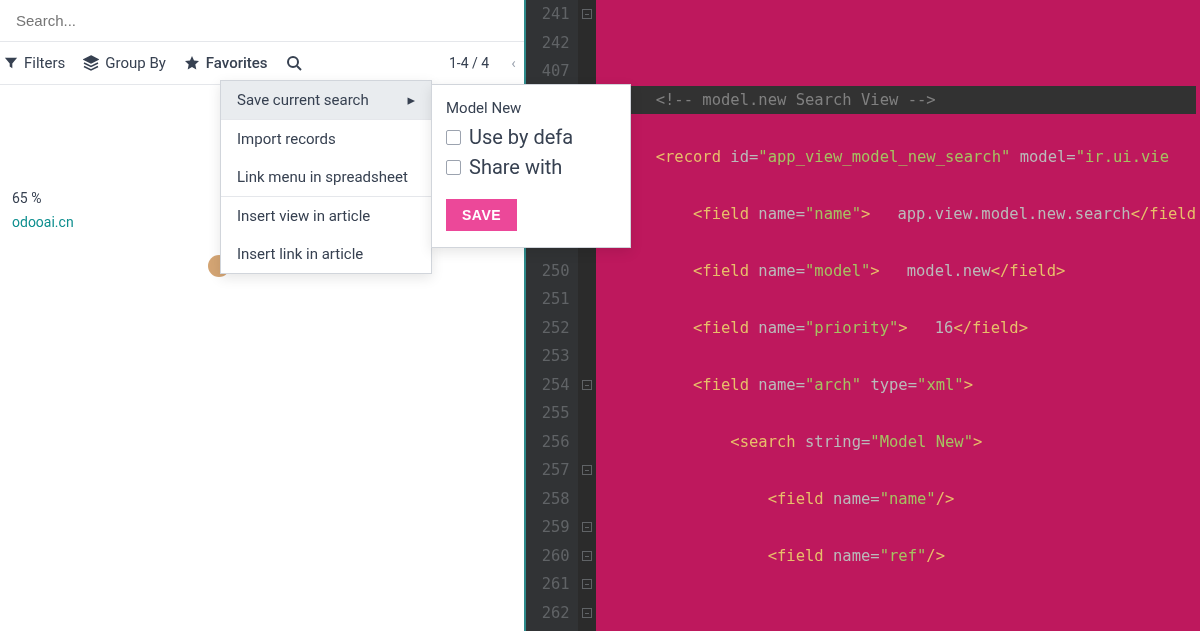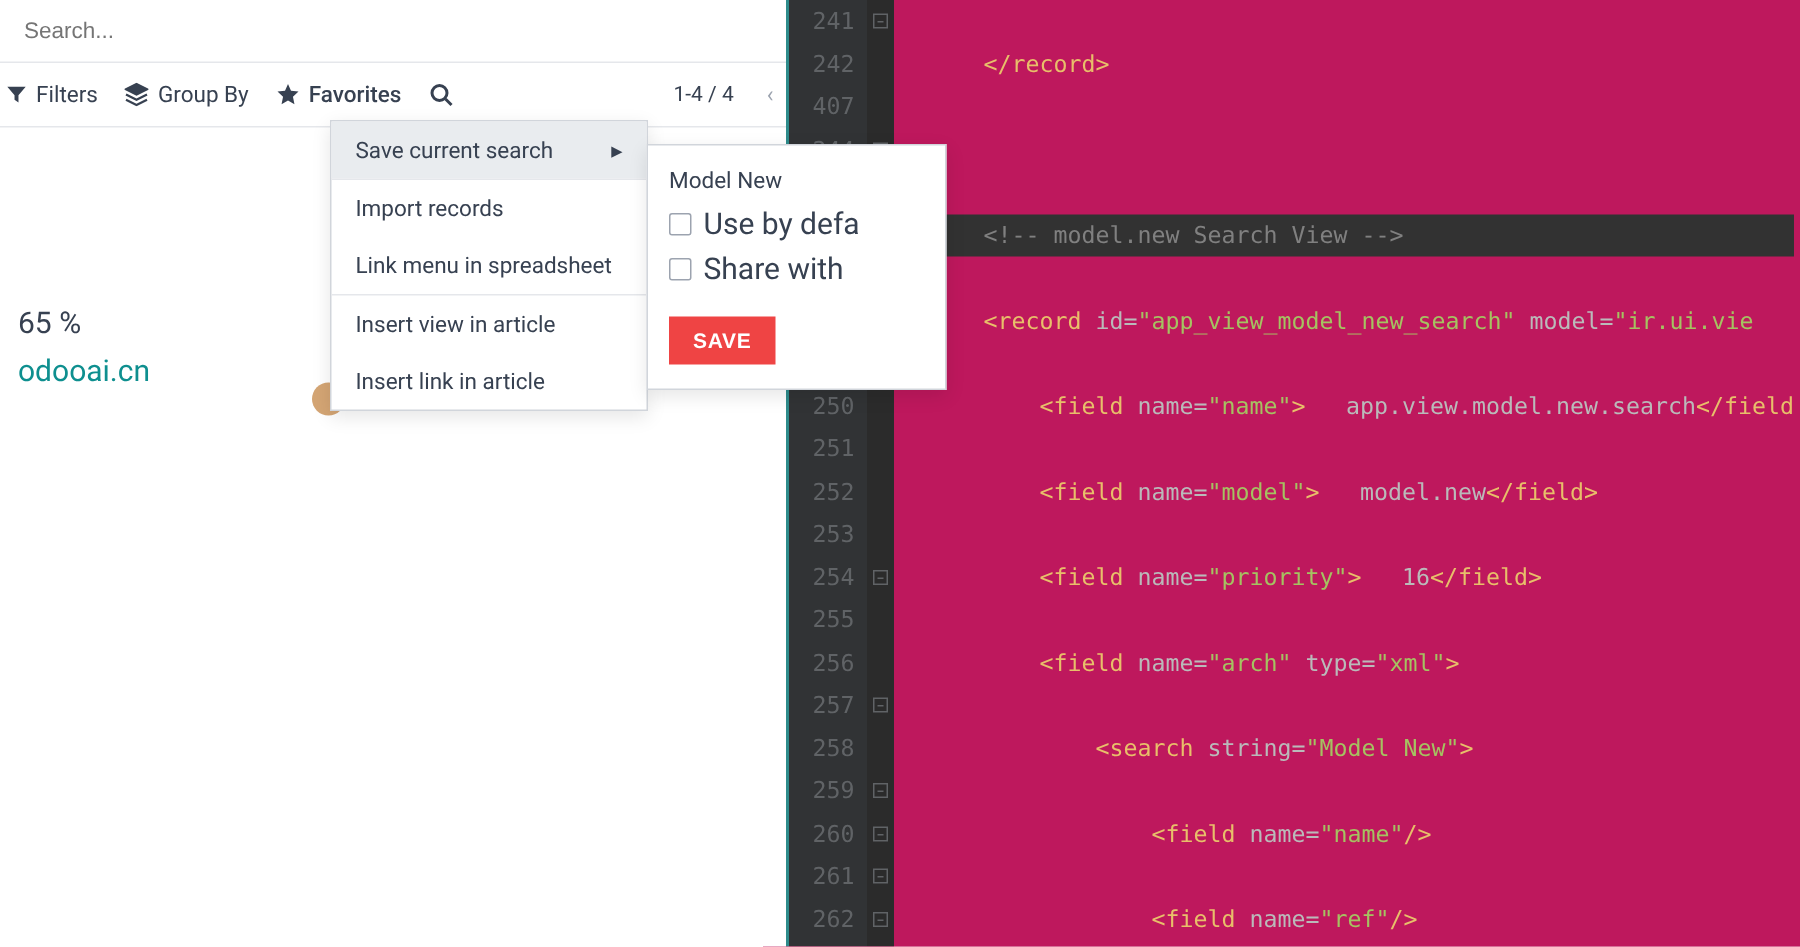--- a/index.html
+++ b/index.html
@@ -11,26 +11,26 @@
   .toolbar { display: flex; align-items: center; padding: 12px 4px; border-bottom: 1px solid #e5e7eb; gap: 18px; font-size: 15px; color: #374151; position: relative; }
   .tool-btn { display: inline-flex; align-items: center; gap: 6px; cursor: pointer; color: #374151; }
   .tool-btn.active { font-weight: 500; }
   .spacer { flex: 1; }
   .pager { font-size: 14px; color: #374151; }
   .chev { color: #9ca3af; padding: 0 4px; }
   .dropdown { position: absolute; top: 80px; left: 220px; width: 212px; background: #fff; border: 1px solid #d1d5db; box-shadow: 0 4px 12px rgba(0,0,0,0.1); z-index: 10; }
   .dd-item { padding: 10px 16px; font-size: 15px; color: #374151; cursor: pointer; display: flex; justify-content: space-between; align-items: center; }
   .dd-item.highlight { background: #e9ecef; }
   .dd-sep { border-top: 1px solid #e5e7eb; }
-  .sub-panel { position: absolute; top: 96px; left: 431px; width: 200px; background: #fff; border: 1px solid #d1d5db; box-shadow: 0 4px 12px rgba(0,0,0,0.1); z-index: 11; padding: 14px 14px 16px 14px; }
+  .sub-panel { position: absolute; top: 84px; left: 431px; width: 200px; background: #fff; border: 1px solid #d1d5db; box-shadow: 0 4px 12px rgba(0,0,0,0.1); z-index: 11; padding: 14px 14px 16px 14px; }
   .sub-title { font-size: 15px; color: #374151; margin-bottom: 8px; }
   .chk-row { display: flex; align-items: center; gap: 8px; margin: 6px 0; font-size: 20px; color: #374151; white-space: nowrap; overflow: hidden; }
   .chk-box { width: 15px; height: 15px; border: 1px solid #9ca3af; border-radius: 2px; flex-shrink: 0; }
-  .save-btn { margin-top: 14px; background: #ef4444; color: #fff; border: none; padding: 8px 16px; font-size: 14px; font-weight: 600; cursor: pointer; letter-spacing: 0.5px; }
-  .bg-content { position: absolute; left: 12px; top: 203px; color: #374151; font-size: 20px; }
+  .save-btn { margin-top: 14px; background: #ec4899; color: #fff; border: none; padding: 8px 16px; font-size: 14px; font-weight: 600; cursor: pointer; letter-spacing: 0.5px; }
+  .bg-content { position: absolute; left: 12px; top: 190px; color: #374151; font-size: 14px; }
   .bg-link { color: #0e8f8f; margin-top: 8px; }
   .avatar { position: absolute; left: 208px; top: 255px; width: 22px; height: 22px; border-radius: 50%; background: #d4a574; }
   
   .editor { display: flex; height: 100%; font-family: "Consolas", "Monaco", monospace; font-size: 15.5px; }
   .gutter { width: 52px; background: #313335; color: #606366; text-align: right; padding: 0 8px; line-height: 28.5px; user-select: none; }
   .gutter .ln { height: 28.5px; }
   .fold-col { width: 18px; background: #2b2b2b; position: relative; line-height: 28.5px; }
   .fold-mark { height: 28.5px; display: flex; justify-content: center; align-items: center; }
   .fold-mark span { width: 10px; height: 10px; border: 1px solid #606366; background: #2b2b2b; position: relative; }
   .fold-mark span::after { content: ""; position: absolute; left: 2px; right: 2px; top: 4px; border-top: 1px solid #606366; }
@@ -187,21 +187,20 @@
           <span></span>
         </div>
       <div class="fold-mark">
           <span></span>
         </div>
       <div class="fold-mark">
           <span></span>
         </div>
     </div>
     <div class="code">
-<div class="line">      <span class="tag">&lt;/record&gt;</span></div>
 <div class="line"></div>
 <div class="line hl">      <span class="cmt">&lt;!-- model.new Search View --&gt;</span></div>
 <div class="line">      <span class="tag">&lt;record</span> <span class="attr">id=</span><span class="val">"app_view_model_new_search"</span> <span class="attr">model=</span><span class="val">"ir.ui.vie</span></div>
 <div class="line">          <span class="tag">&lt;field</span> <span class="attr">name=</span><span class="val">"name"</span><span class="tag">&gt;</span><span class="txt">app.view.model.new.search</span><span class="tag">&lt;/field</span></div>
 <div class="line">          <span class="tag">&lt;field</span> <span class="attr">name=</span><span class="val">"model"</span><span class="tag">&gt;</span><span class="txt">model.new</span><span class="tag">&lt;/field&gt;</span></div>
 <div class="line">          <span class="tag">&lt;field</span> <span class="attr">name=</span><span class="val">"priority"</span><span class="tag">&gt;</span><span class="txt">16</span><span class="tag">&lt;/field&gt;</span></div>
 <div class="line">          <span class="tag">&lt;field</span> <span class="attr">name=</span><span class="val">"arch"</span> <span class="attr">type=</span><span class="val">"xml"</span><span class="tag">&gt;</span></div>
 <div class="line">              <span class="tag">&lt;search</span> <span class="attr">string=</span><span class="val">"Model New"</span><span class="tag">&gt;</span></div>
 <div class="line">                  <span class="tag">&lt;field</span> <span class="attr">name=</span><span class="val">"name"</span><span class="tag">/&gt;</span></div>
 <div class="line">                  <span class="tag">&lt;field</span> <span class="attr">name=</span><span class="val">"ref"</span><span class="tag">/&gt;</span></div>

